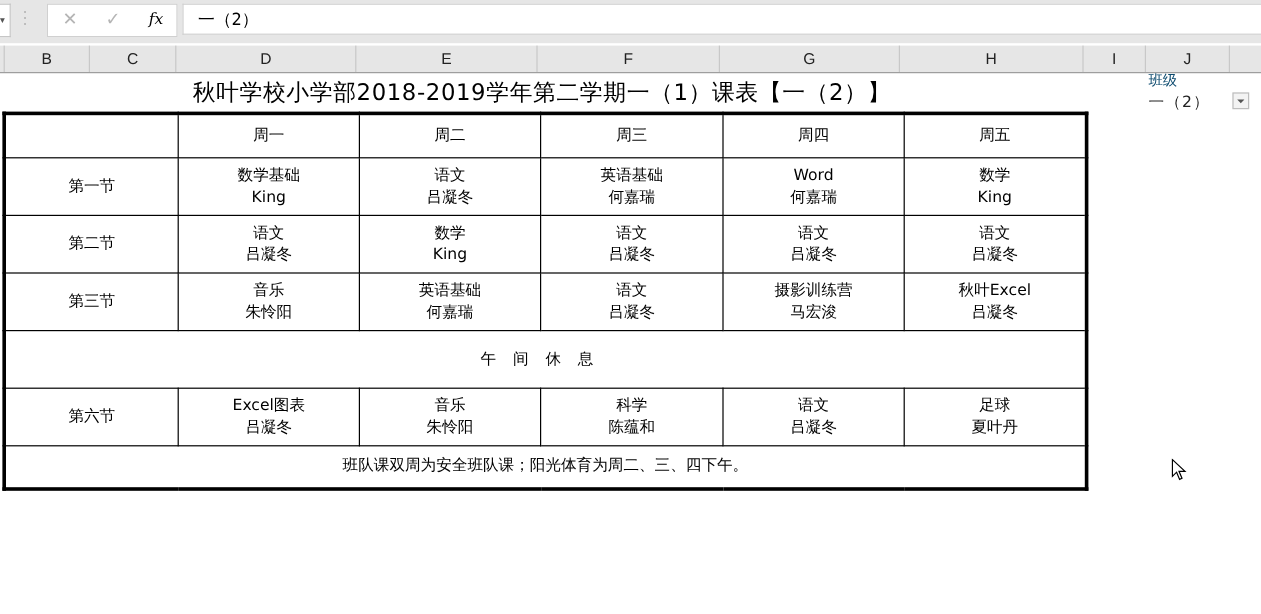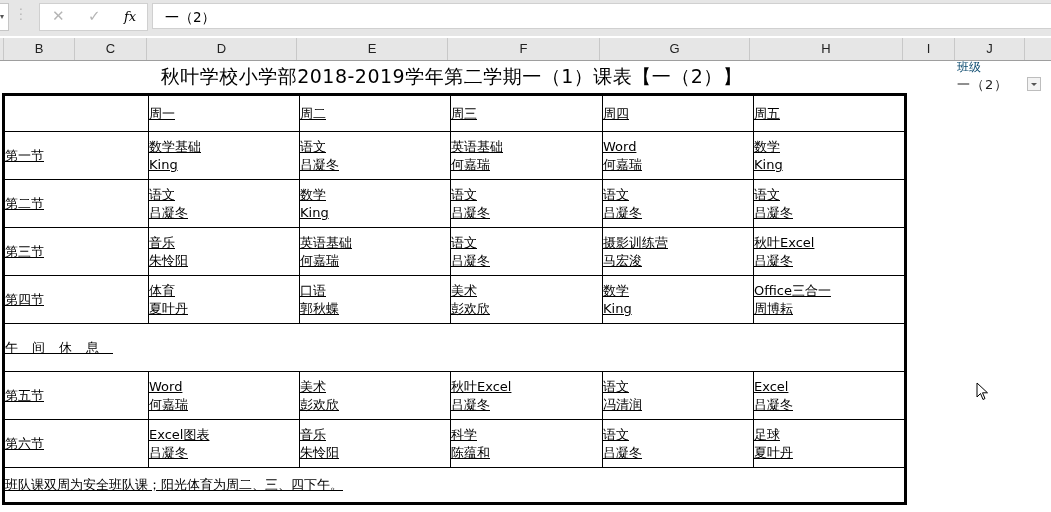--- a/index.html
+++ b/index.html
@@ -18,21 +18,21 @@
                    font-family:"DejaVu Sans Mono", monospace; font-size:14px; line-height:26px; padding-left:12px; box-sizing:border-box; }
   .col-headers { position:absolute; left:0; top:38px; width:1051px; height:22px; background:#e6e6e6; border-bottom:1px solid #9e9e9e; }
   .col-h { position:absolute; top:0; height:22px; line-height:22px; text-align:center; font-family:"Liberation Sans", sans-serif; font-size:13px; color:#222; border-right:1px solid #c8c8c8; box-sizing:border-box; }
   .title { position:absolute; left:0; top:64px; width:903px; text-align:center; font-size:19px; letter-spacing:0.5px; }
   .title b { font-weight:normal; }
   .side-label { position:absolute; left:957px; top:59px; font-family:"DejaVu Serif", serif; font-size:12px; color:#0c4a6e; }
   .side-value { position:absolute; left:957px; top:76px; font-size:13px; color:#222; letter-spacing:1px; }
   .dropdown-btn { position:absolute; left:1027px; top:77px; width:14px; height:14px; border:1px solid #bdbdbd; background:#f3f3f3; box-sizing:border-box; }
   .dropdown-btn::after { content:""; position:absolute; left:3px; top:5px; border-left:3px solid transparent; border-right:3px solid transparent; border-top:3px solid #555; }
   table.sched { position:absolute; left:2px; top:93px; border-collapse:collapse; border:3px solid #000; }
-  table.sched td { border:1.5px solid #000; vertical-align:middle; font-size:13px; line-height:18px; padding:0;text-decoration:underline; }
+  table.sched td { border:1.5px solid #000; text-align:center; vertical-align:middle; font-size:13px; line-height:18px; padding:0; }
   table.sched tr { height:48px; }
   table.sched tr.head { height:37px; }
   table.sched tr.note { height:36px; }
   .c0 { width:143px; } .c1 { width:150px; } .c2 { width:150px; } .c3 { width:151px; } .c4 { width:150px; } .c5 { width:150px; }
   .lunch { letter-spacing:14px; }
   .cursor { position:absolute; left:976px; top:382px; width:14px; height:20px; }
 </style>
 </head>
 <body>
 
@@ -147,71 +147,25 @@
     <td>
           <div>摄影训练营</div>
           <div>马宏浚</div>
         </td>
     <td>
           <div>秋叶Excel</div>
           <div>吕凝冬</div>
         </td>
   </tr>
 
-  <tr>
-    <td>第四节</td>
-    <td>
-          <div>体育</div>
-          <div>夏叶丹</div>
-        </td>
-    <td>
-          <div>口语</div>
-          <div>郭秋蝶</div>
-        </td>
-    <td>
-          <div>美术</div>
-          <div>彭欢欣</div>
-        </td>
-    <td>
-          <div>数学</div>
-          <div>King</div>
-        </td>
-    <td>
-          <div>Office三合一</div>
-          <div>周博耘</div>
-        </td>
-  </tr>
 
   <tr>
     <td colspan="6" class="lunch">午间休息</td>
   </tr>
 
-  <tr>
-    <td>第五节</td>
-    <td>
-          <div>Word</div>
-          <div>何嘉瑞</div>
-        </td>
-    <td>
-          <div>美术</div>
-          <div>彭欢欣</div>
-        </td>
-    <td>
-          <div>秋叶Excel</div>
-          <div>吕凝冬</div>
-        </td>
-    <td>
-          <div>语文</div>
-          <div>冯清润</div>
-        </td>
-    <td>
-          <div>Excel</div>
-          <div>吕凝冬</div>
-        </td>
-  </tr>
 
   <tr>
     <td>第六节</td>
     <td>
           <div>Excel图表</div>
           <div>吕凝冬</div>
         </td>
     <td>
           <div>音乐</div>
           <div>朱怜阳</div>

